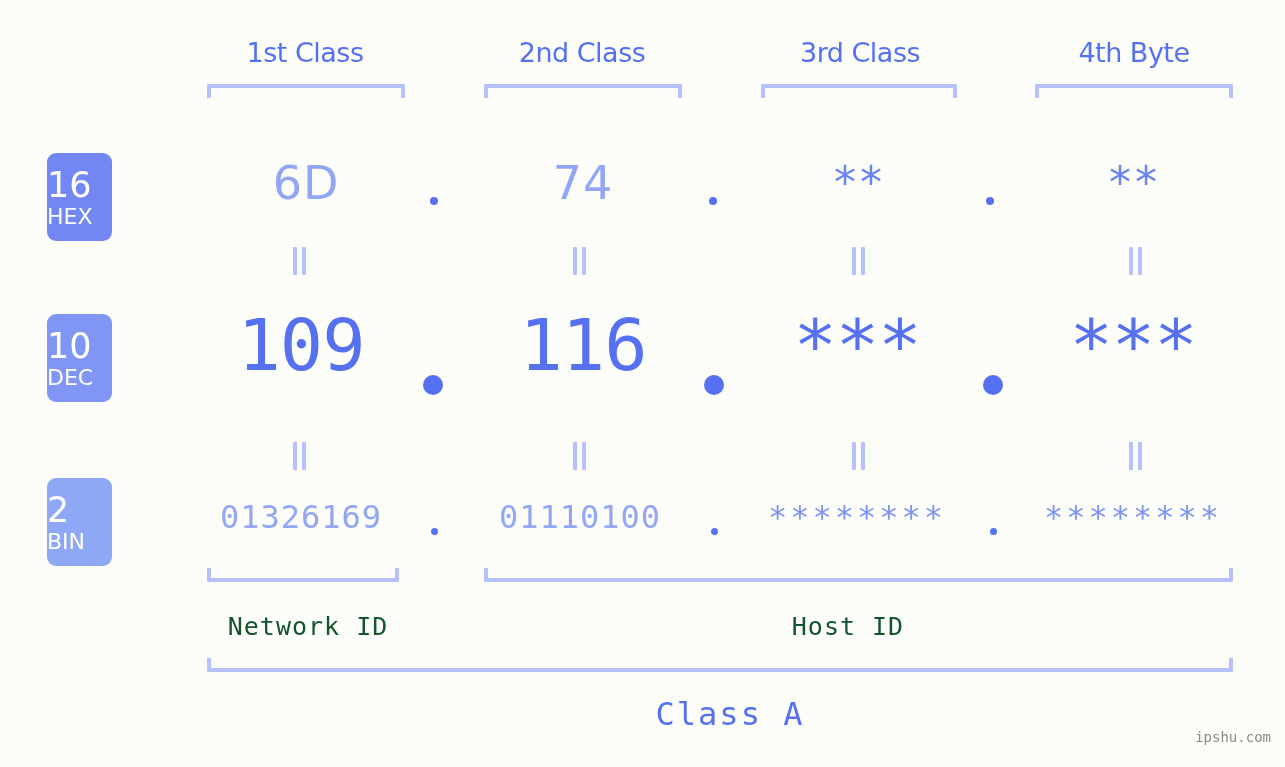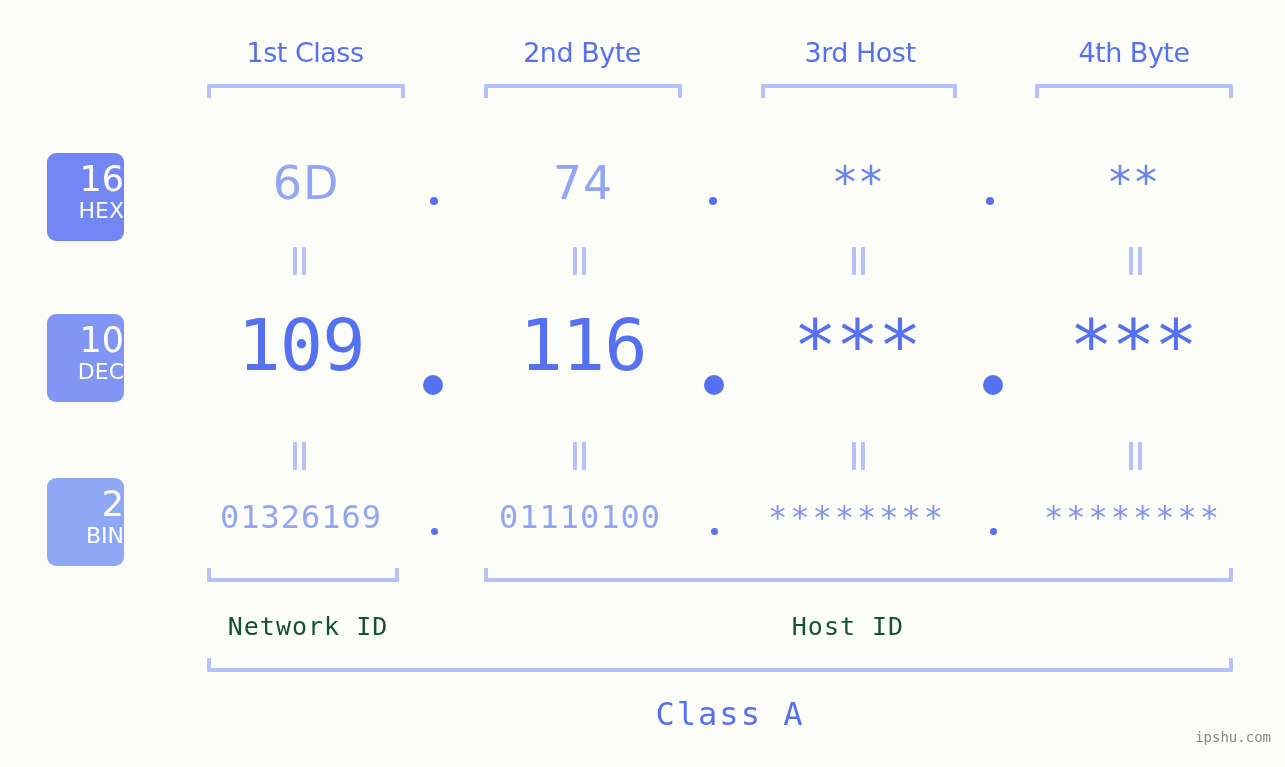--- a/index.html
+++ b/index.html
@@ -53,27 +53,27 @@
     border-top: none;
     height: 14px;
     border-radius: 0 0 2px 2px;
     box-sizing: border-box;
   }
 
   
   .badge {
     position: absolute;
     left: 47px;
-    width: 77px;
+    width: 65px;
     height: 88px;
     border-radius: 9px;
     color: #ffffff;
-    text-align: right;
+    text-align: left;
     box-sizing: border-box;
-    padding-top: 7px;
+    padding-top: 13px;
   }
   .badge .num {
     display: block;
     font-size: 35px;
     line-height: 38px;
     font-weight: 400;
     letter-spacing: 0px;
   }
   .badge .name {
     display: block;
@@ -193,22 +193,22 @@
     letter-spacing: 0px;
     white-space: nowrap;
   }
 </style>
 </head>
 <body style="background: rgb(252, 253, 248);">
 
 <div class="stage">
 
   <div class="byte-header" style="left:205px; width:200px;">1st Class</div>
-  <div class="byte-header" style="left:482px; width:200px;">2nd Byte</div>
-  <div class="byte-header" style="left:760px; width:200px;">3rd Host</div>
+  <div class="byte-header" style="left:482px; width:200px;">2nd Class</div>
+  <div class="byte-header" style="left:760px; width:200px;">3rd Class</div>
   <div class="byte-header" style="left:1034px; width:200px;">4th Byte</div>
 
   <div class="bracket-down" style="left:207px; top:84px; width:198px;"></div>
   <div class="bracket-down" style="left:484px; top:84px; width:198px;"></div>
   <div class="bracket-down" style="left:761px; top:84px; width:196px;"></div>
   <div class="bracket-down" style="left:1035px; top:84px; width:198px;"></div>
 
   <div class="badge" style="top: 153px; background: rgb(114, 135, 243);">
     <span class="num">16</span>
     <span class="name">HEX</span>

